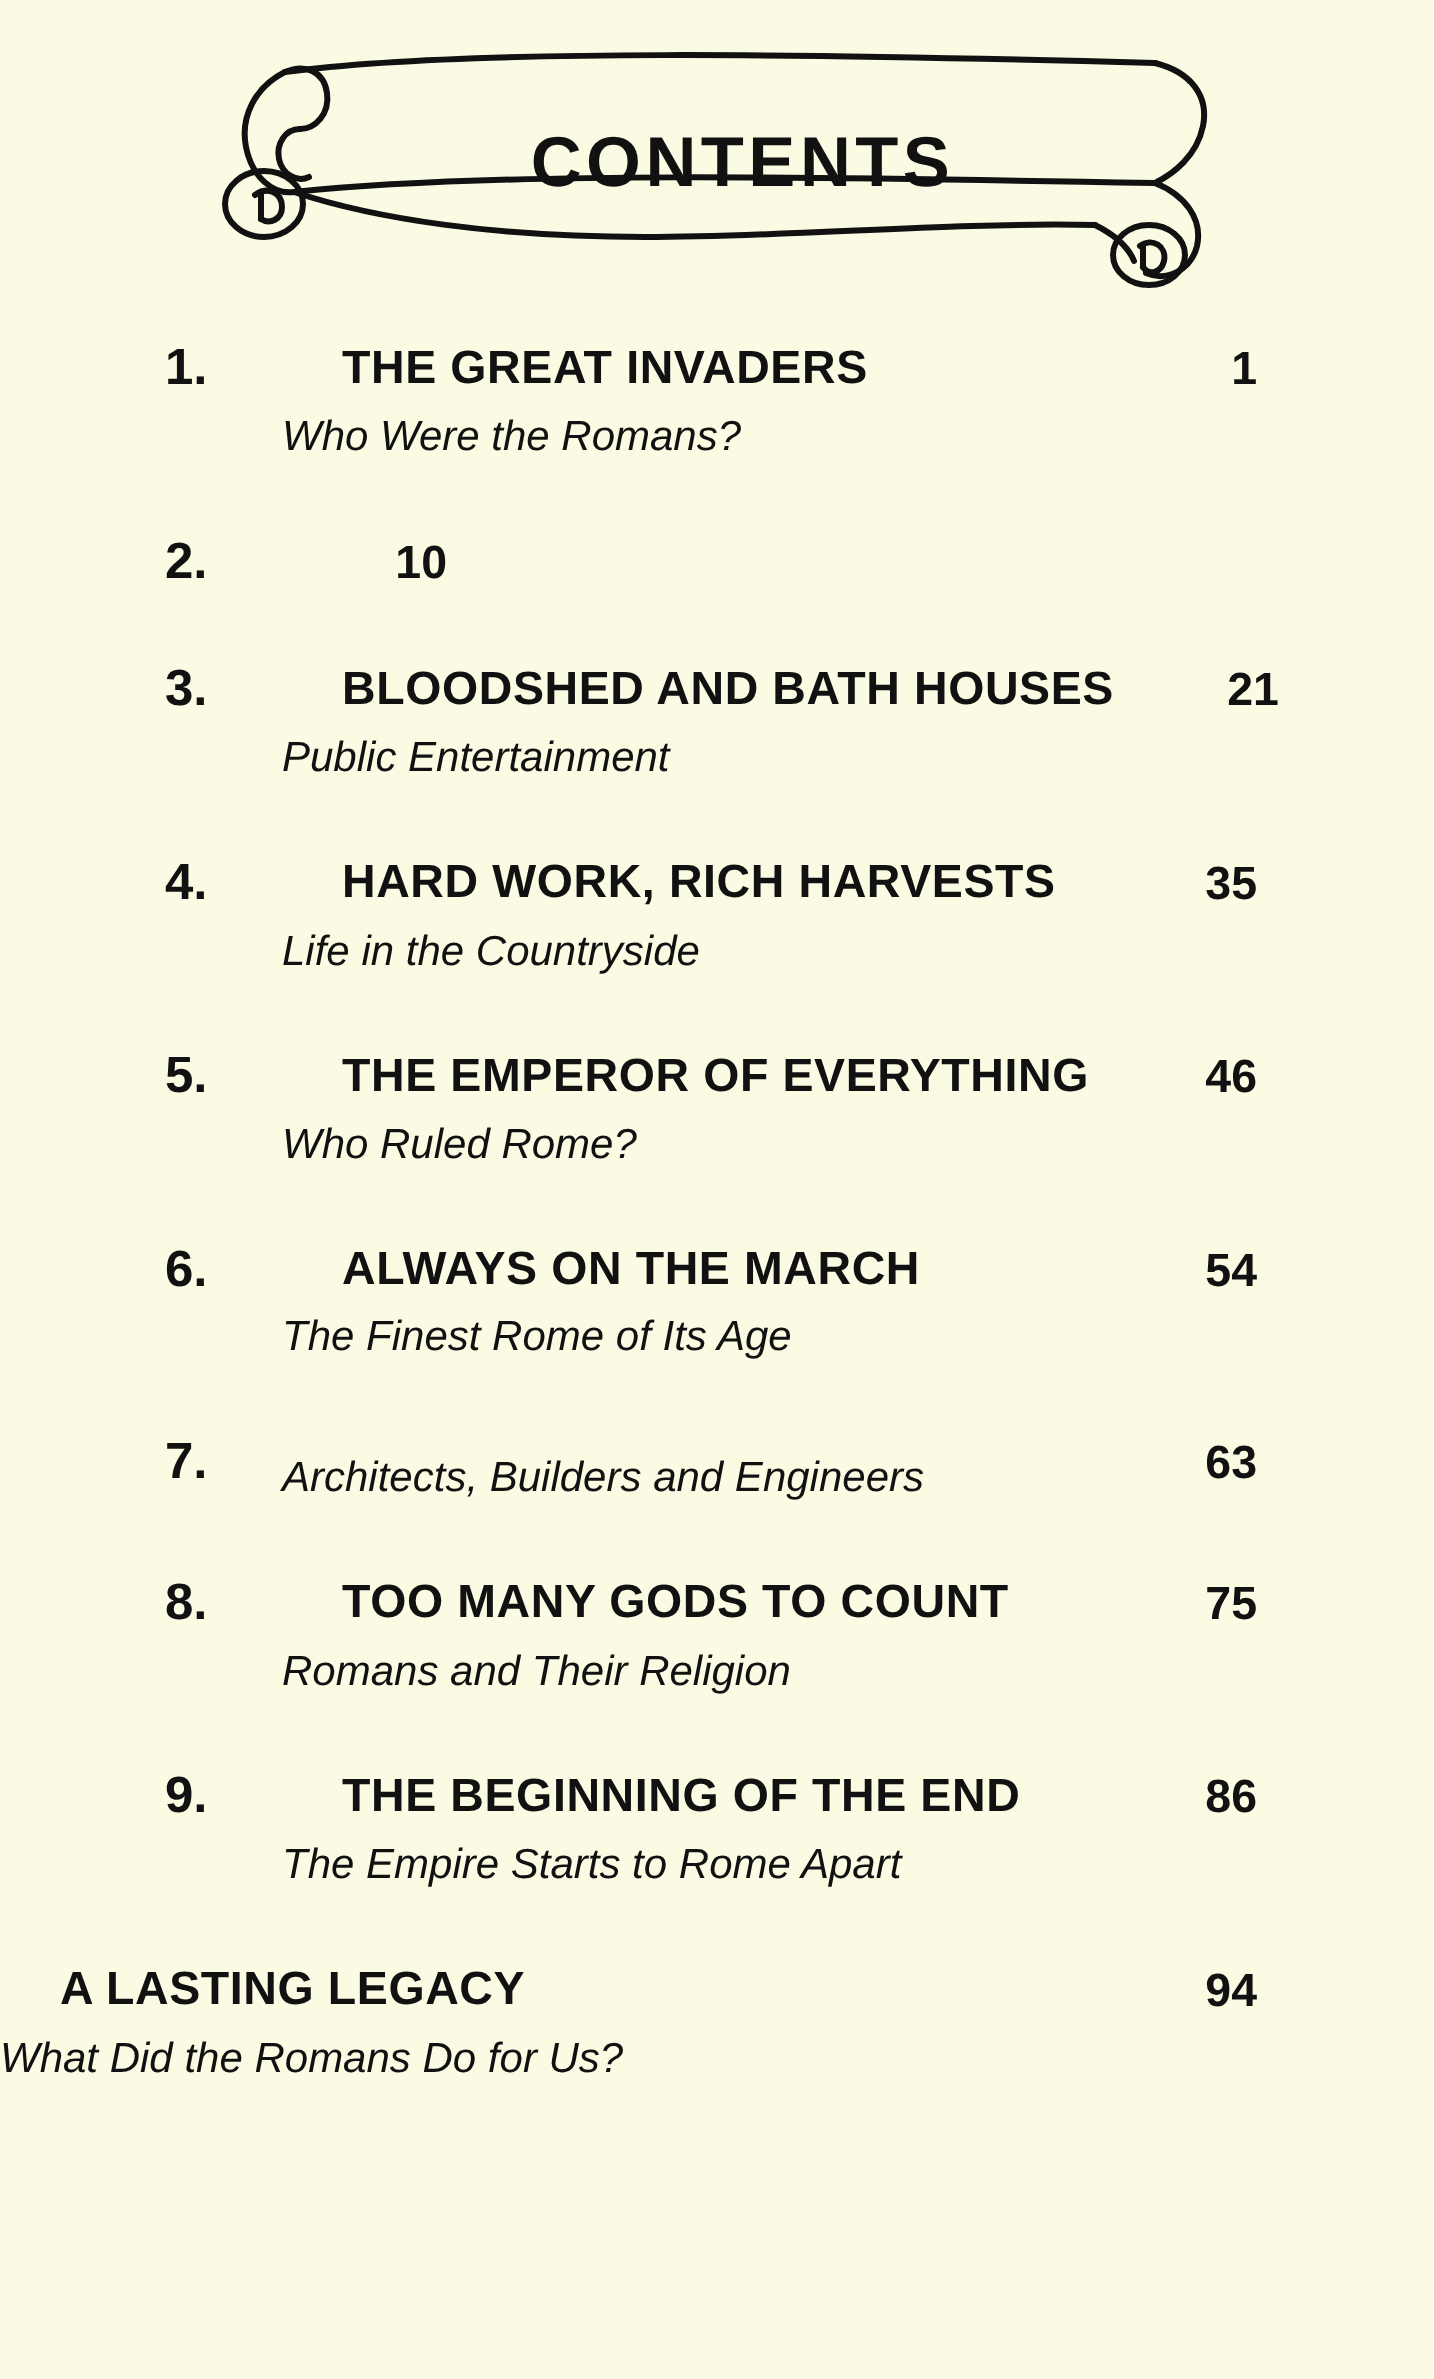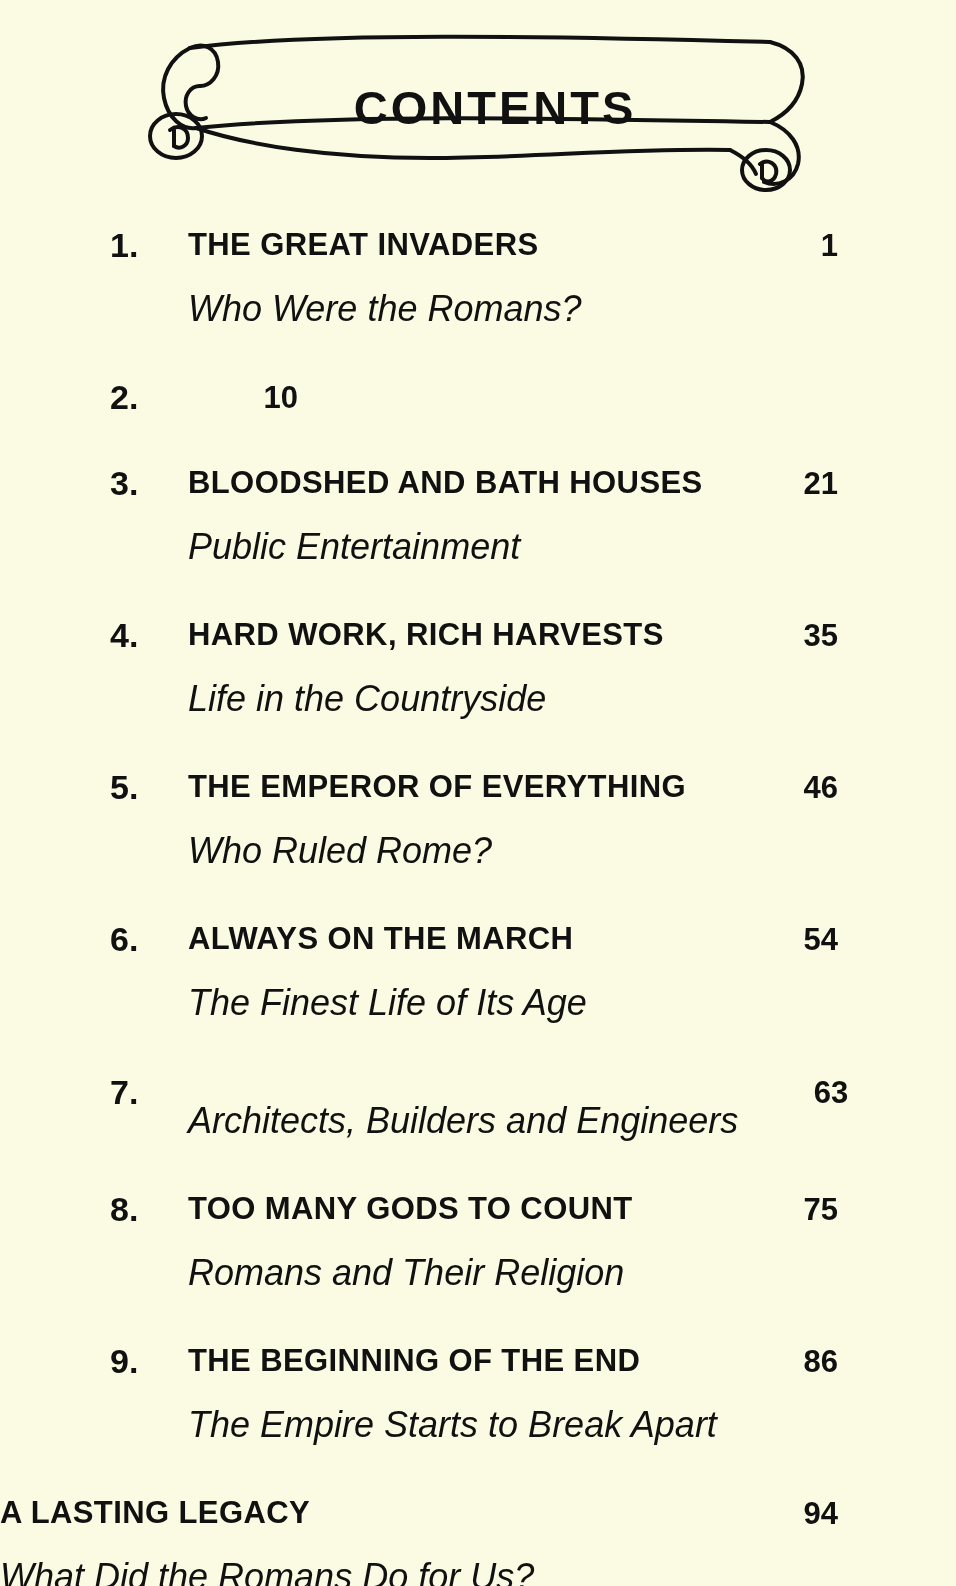--- a/index.html
+++ b/index.html
@@ -74,27 +74,28 @@
   .titles {
     flex: 1 1 auto;
     padding-left: 0px;
   }
   .chapter-title {
     font-size: 31px;
     font-weight: 700;
     letter-spacing: 0.4px;
     line-height: 1.12;
     white-space: nowrap;
+    margin-left: 40px;
   }
   .chapter-sub {
-    font-size: 36px;
+    font-size: 28px;
     font-style: italic;
     font-weight: 400;
     line-height: 1.18;
-    margin-top: 25px;
+    margin-top: 11px;
     white-space: nowrap;
   }
   .page-no {
     flex: 0 0 110px;
     text-align: right;
     padding-right: 118px;
     font-size: 31px;
     font-weight: 700;
     line-height: 1.15;
   }
@@ -185,21 +186,21 @@
         </div>
         <div class="page-no">46</div>
       </div>
     </li>
 
     <li class="toc-item">
       <div class="toc-row">
         <div class="num">6.</div>
         <div class="titles">
           <div class="chapter-title">ALWAYS ON THE MARCH</div>
-          <div class="chapter-sub">The Finest Life of Its Age</div>
+          <div class="chapter-sub">The Finest Rome of Its Age</div>
         </div>
         <div class="page-no">54</div>
       </div>
     </li>
 
     <li class="toc-item">
       <div class="toc-row">
         <div class="num">7.</div>
         <div class="titles">
           <div class="chapter-sub">Architects, Builders and Engineers</div>
@@ -217,21 +218,21 @@
         </div>
         <div class="page-no">75</div>
       </div>
     </li>
 
     <li class="toc-item">
       <div class="toc-row">
         <div class="num">9.</div>
         <div class="titles">
           <div class="chapter-title">THE BEGINNING OF THE END</div>
-          <div class="chapter-sub">The Empire Starts to Break Apart</div>
+          <div class="chapter-sub">The Empire Starts to Rome Apart</div>
         </div>
         <div class="page-no">86</div>
       </div>
     </li>
 
     <li class="toc-item">
       <div class="toc-row">
         <div class="titles">
           <div class="chapter-title">A LASTING LEGACY</div>
           <div class="chapter-sub">What Did the Romans Do for Us?</div>

